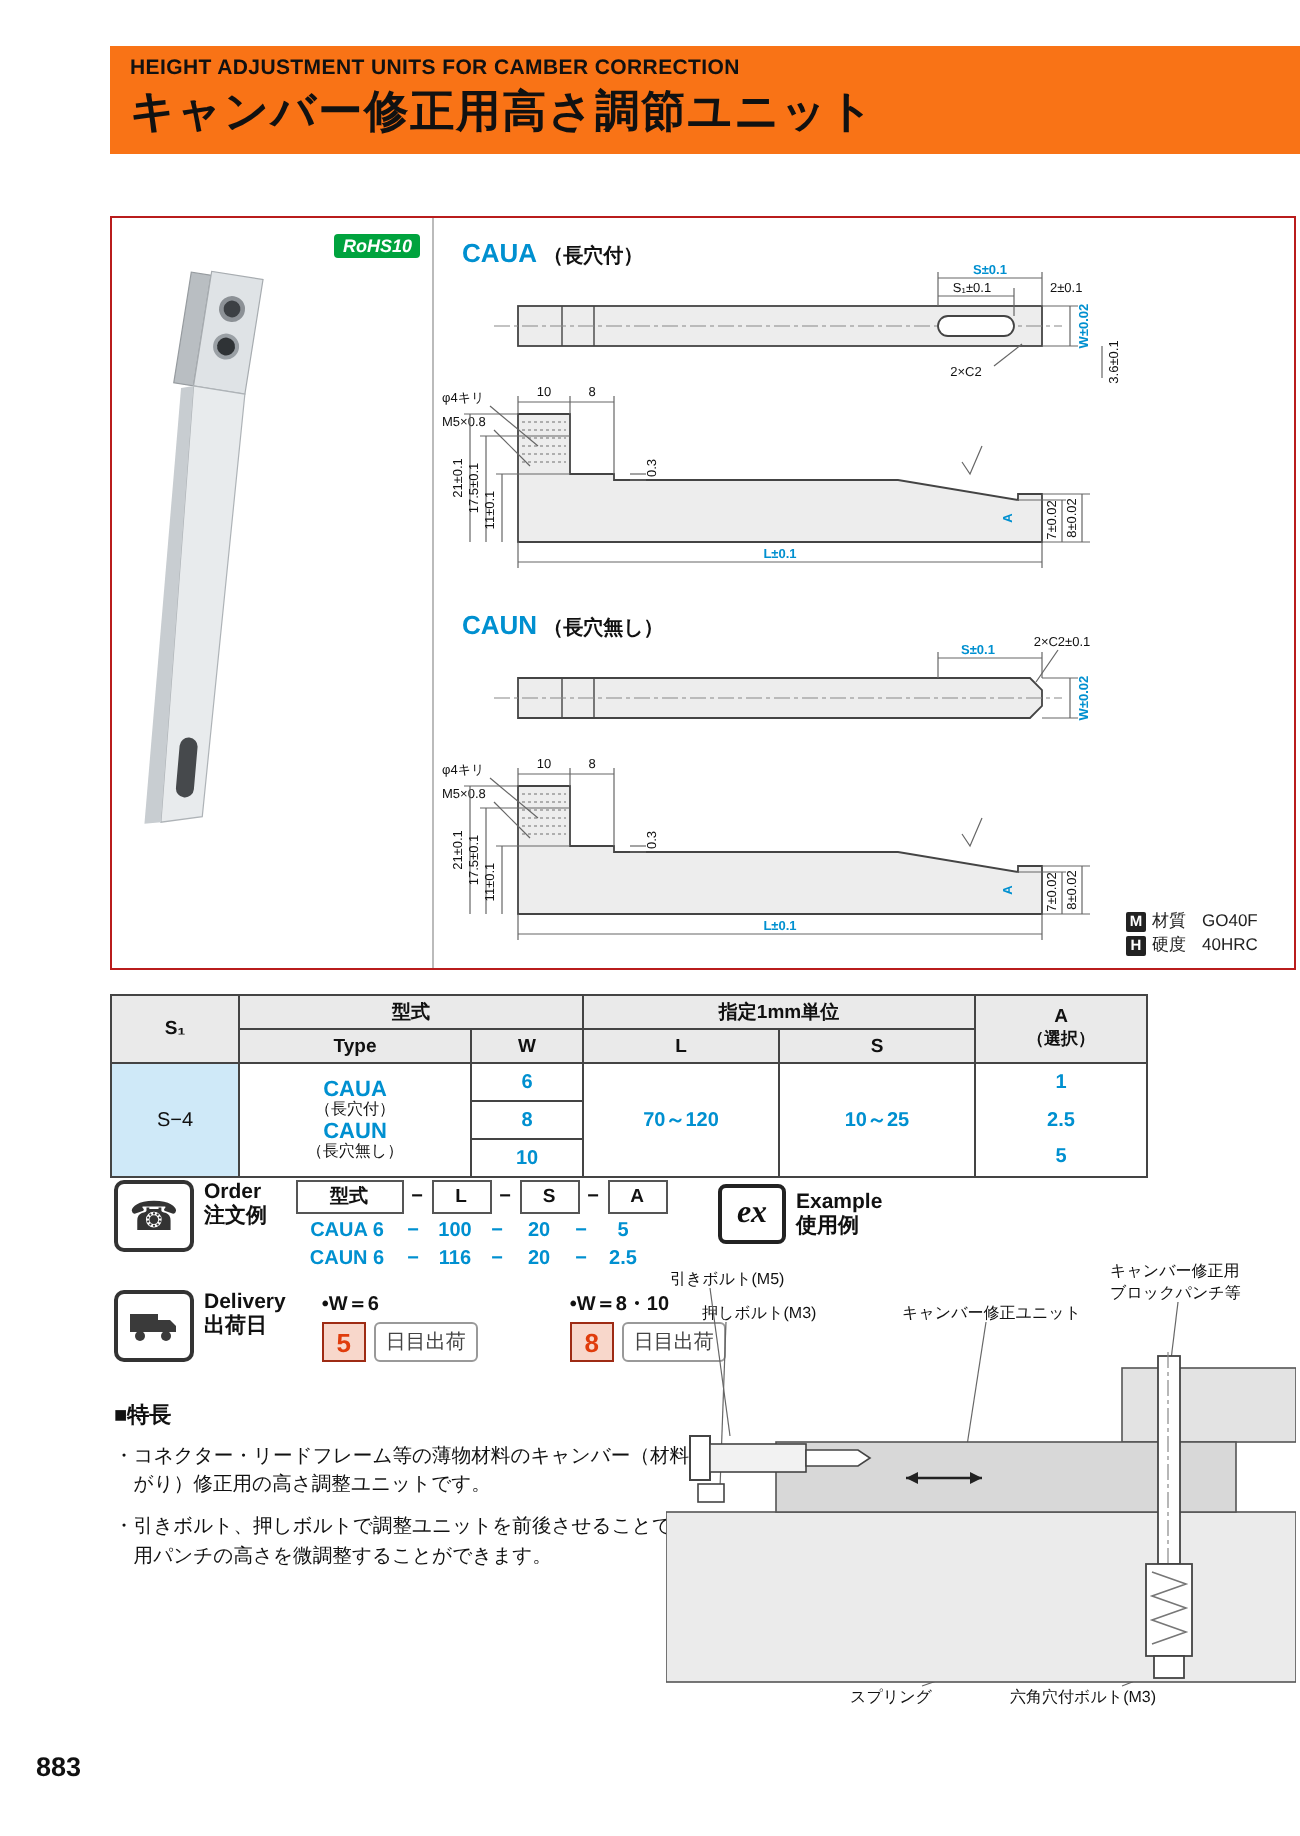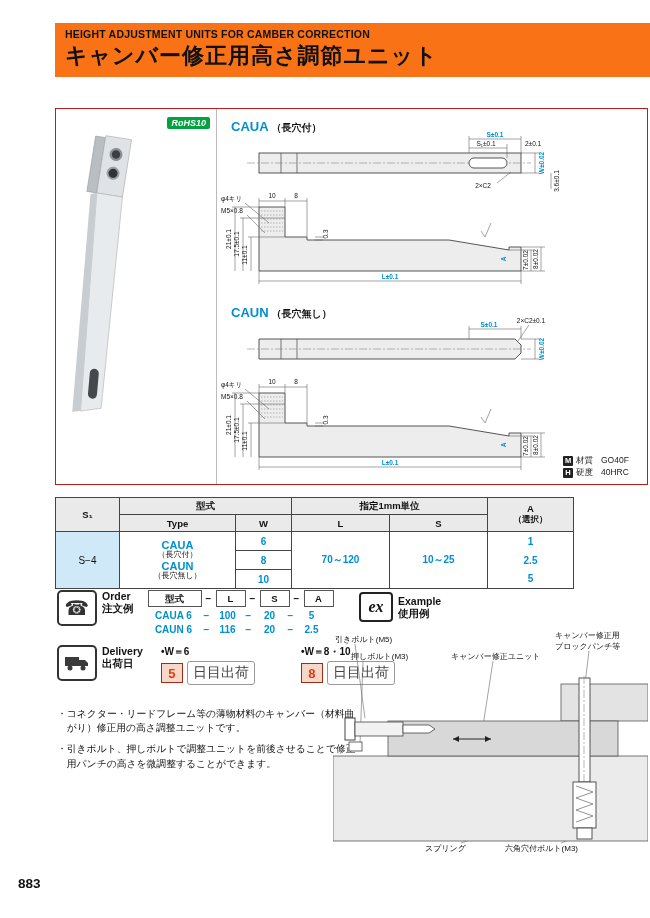--- a/index.html
+++ b/index.html
@@ -70,21 +70,21 @@
   .exlogo{width:30px;height:26px;border:2px solid #222;border-radius:4px;font-weight:bold;
           font-style:italic;font-size:16px;display:flex;align-items:center;justify-content:center;
           font-family:"Liberation Serif","DejaVu Serif",serif;margin-left:29px;}
 
   .delivery-row{position:absolute;left:57px;top:645px;display:flex;align-items:flex-start;}
   .d-opt{margin-left:18px;}
   .d-cond{font-size:10px;font-weight:bold;}
   .d-pair{display:flex;align-items:center;margin-top:2px;}
   .d-days{width:20px;height:18px;background:#f8d7cb;border:1.5px solid #9e2b14;color:#e03c0c;
           font-size:13px;font-weight:bold;display:flex;align-items:center;justify-content:center;}
-  .d-unit{margin-left:4px;border:1px solid #999;border-radius:3px;padding:2px 5px;font-size:14px;
+  .d-unit{margin-left:4px;border:1px solid #999;border-radius:3px;padding:2px 5px;font-size:10px;
           color:#444;background:#fff;}
 
   
   .features{position:absolute;left:57px;top:700px;width:300px;}
   .feat-h{font-size:11px;font-weight:bold;}
   .feat-item{font-size:9.8px;line-height:1.45;margin-top:7px;padding-left:1em;text-indent:-1em;}
 
   
   .exdiag{position:absolute;left:333px;top:626px;}
   .exdiag text{font-size:8px;fill:#111;}
@@ -392,20 +392,21 @@
     <div class="d-opt" style="margin-left:46px;">
       <div class="d-cond">•W＝8・10</div>
       <div class="d-pair">
         <div class="d-days">8</div>
         <div class="d-unit">日目出荷</div>
       </div>
     </div>
   </div>
 
   <div class="features">
+    <div class="feat-h">■特長</div>
     <div class="feat-item">・コネクター・リードフレーム等の薄物材料のキャンバー（材料曲がり）修正用の高さ調整ユニットです。</div>
     <div class="feat-item">・引きボルト、押しボルトで調整ユニットを前後させることで修正用パンチの高さを微調整することができます。</div>
   </div>
 
   <svg class="exdiag" width="315" height="232" viewBox="0 0 315 232">
 
     <text x="2" y="16">引きボルト(M5)</text>
     <text x="18" y="33">押しボルト(M3)</text>
     <text x="118" y="33">キャンバー修正ユニット</text>
     <text x="222" y="12">キャンバー修正用</text>

